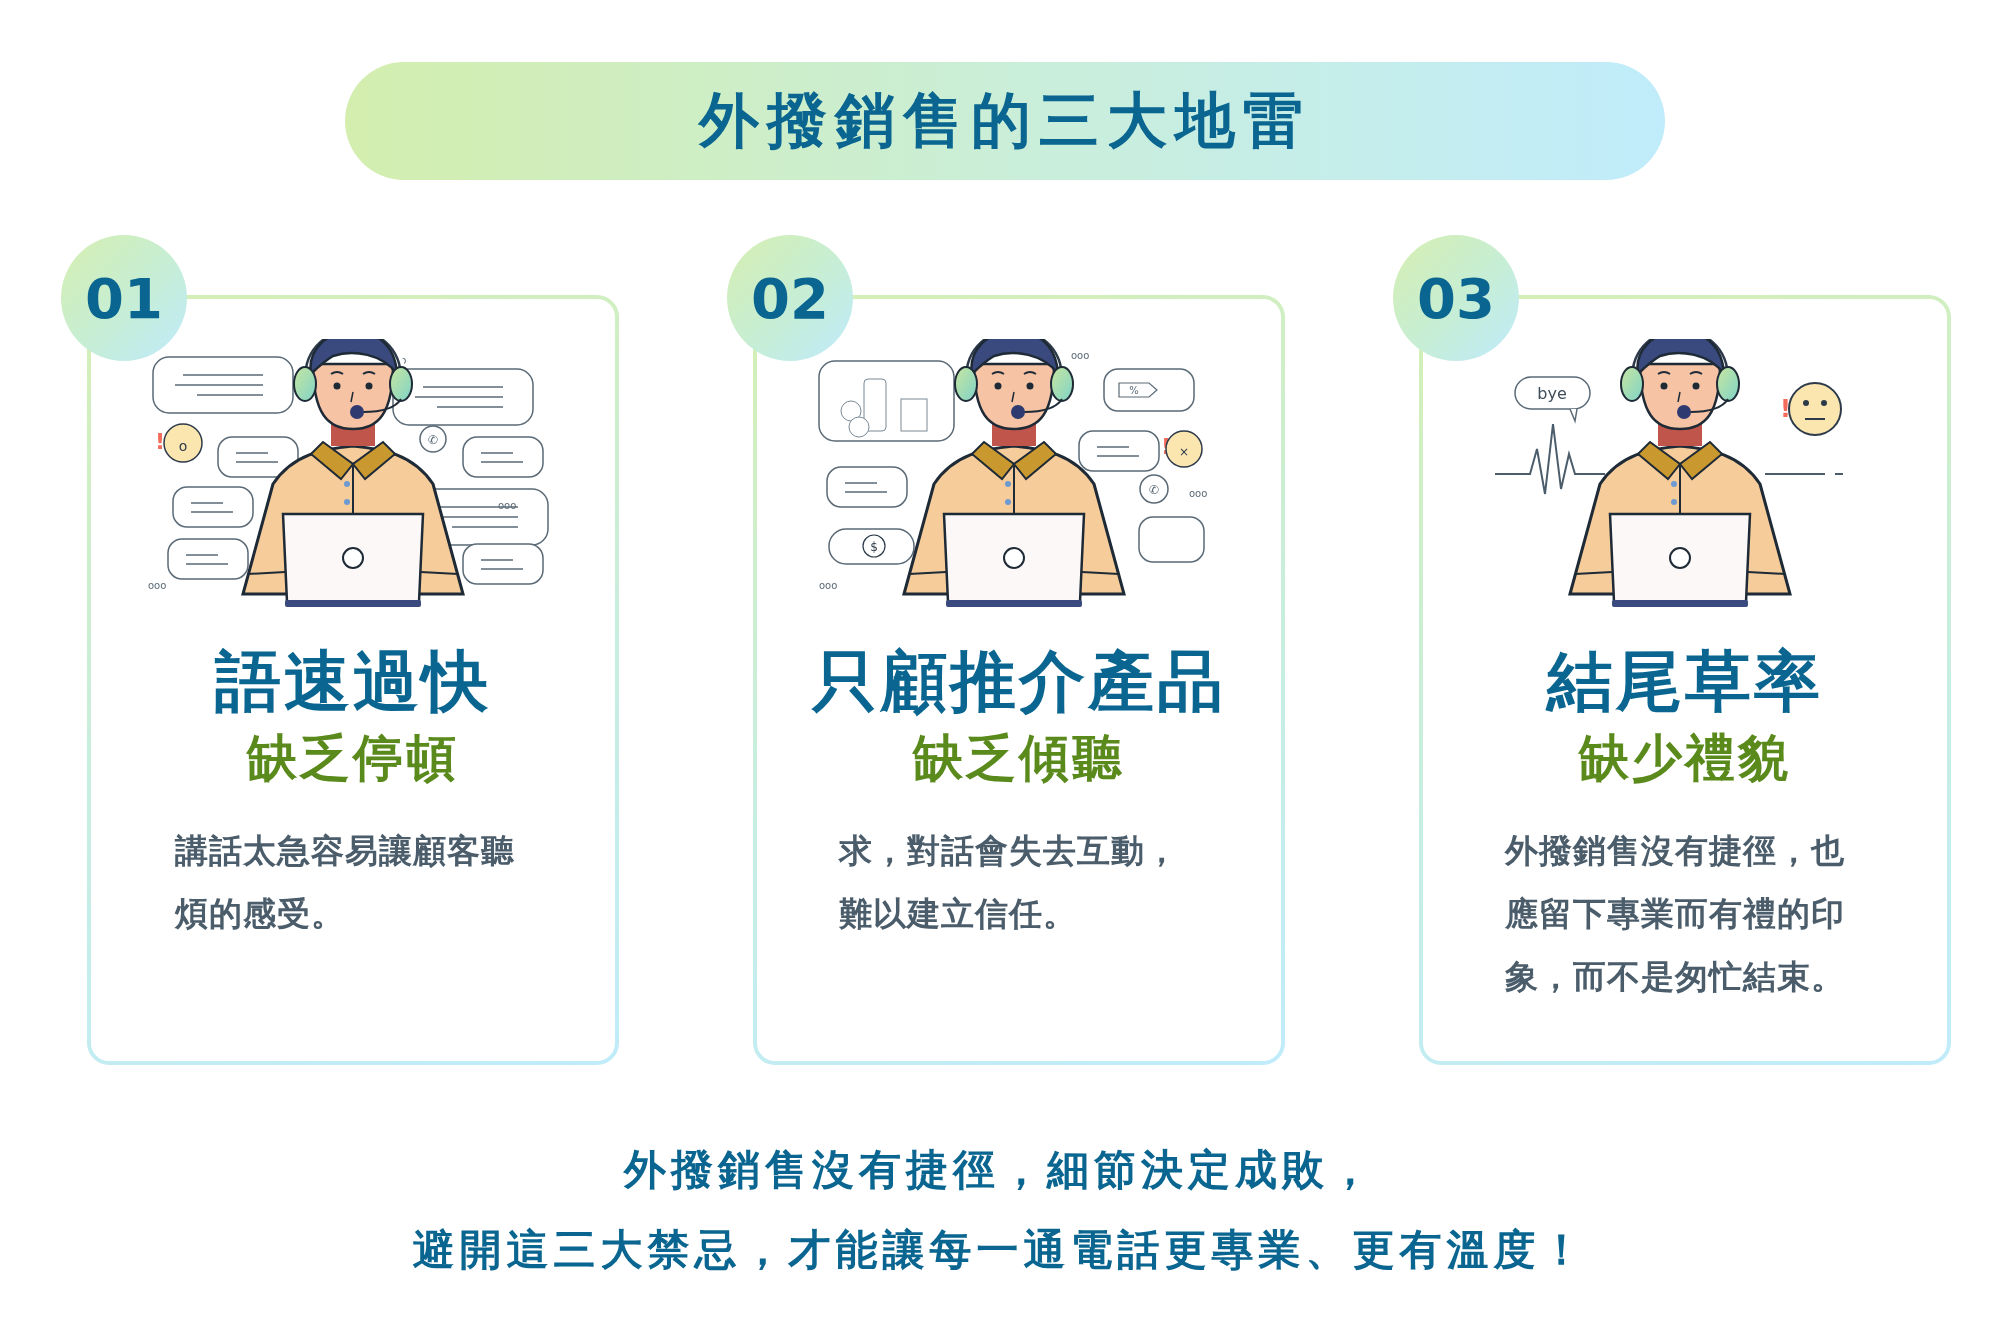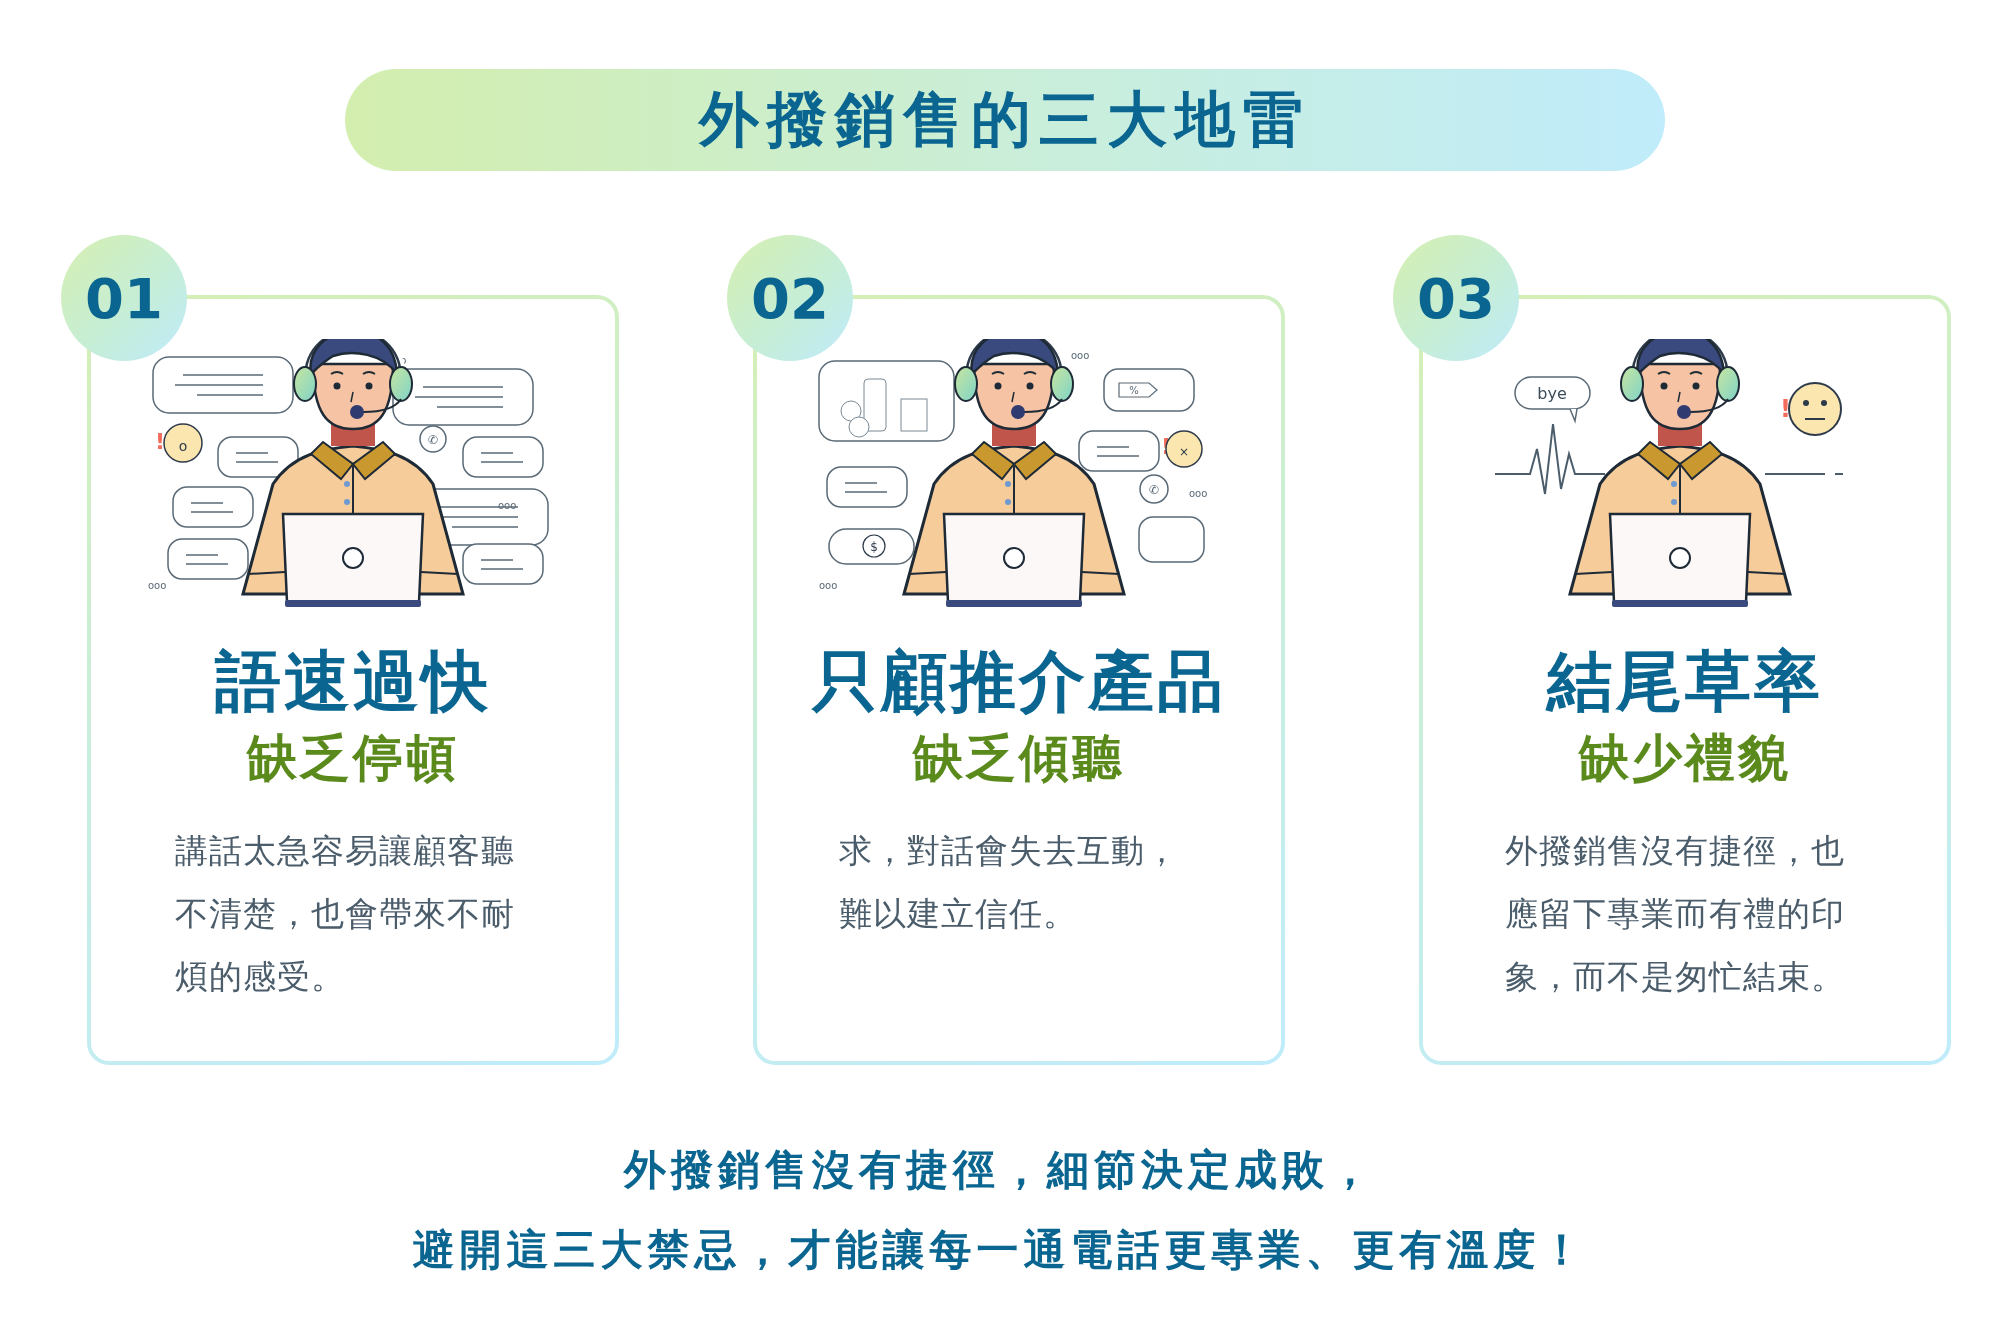--- a/index.html
+++ b/index.html
@@ -1,20 +1,20 @@
 <!DOCTYPE html>
 <html><head>
 <meta charset="utf-8">
 <style>
   html, body { margin:0; padding:0; background:#ffffff; }
   body { width:2000px; height:1339px; position:relative; overflow:hidden;
          font-family:"DejaVu Sans", "Liberation Sans", sans-serif; }
 
   .title-pill {
-    position:absolute; left:345px; top:69px; width:1320px; height:102px;
+    position:absolute; left:345px; top:62px; width:1320px; height:118px;
     border-radius:59px;
     background:linear-gradient(90deg,#d3eeae 0%,#c9eedc 55%,#c0ecfb 100%);
     display:flex; align-items:center; justify-content:center;
   }
   .title-pill h1 {
     margin:0; font-size:60px; font-weight:bold; color:#0a6690; letter-spacing:8px;
   }
 
   .card {
     position:absolute; top:295px; width:532px; height:770px;
@@ -31,21 +31,21 @@
   }
   .badge span { font-size:56px; font-weight:bold; color:#0a6690; font-family:"DejaVu Sans", sans-serif; }
 
   .illus { position:absolute; left:50%; top:40px; transform:translateX(-50%); width:420px; height:270px; }
 
   .heading { position:absolute; left:0; right:0; top:345px; text-align:center; }
   .heading .h-blue { font-size:66px; font-weight:bold; color:#0a6690; line-height:76px; letter-spacing:3px; }
   .heading .h-green { font-size:50px; font-weight:bold; color:#5a8a1c; line-height:76px; letter-spacing:3px; }
 
   .desc { position:absolute; left:86px; right:60px; top:520px;
-          font-size:33px; color:#4b5d6b; line-height:63px; letter-spacing:1px; }
+          font-size:33px; color:#4b5d6b; line-height:63px; letter-spacing:1px;font-weight:bold; }
   .card:nth-of-type(3) .desc, .card.c2 .desc, .card.c3 .desc { left:84px; }
 
   .footer { position:absolute; left:0; right:0; top:1130px; text-align:center; }
   .footer div { font-size:42px; font-weight:bold; color:#0a6690; letter-spacing:5px; line-height:80px; }
 </style>
 </head>
 <body>
 
 <svg width="0" height="0" style="position:absolute">
   <defs>
@@ -134,21 +134,20 @@
       <g transform="translate(210,135)">
           <use href="#agent"></use>
         </g>
     </svg>
     <div class="heading">
       <div class="h-blue">語速過快</div>
       <div class="h-green">缺乏停頓</div>
     </div>
     <div class="desc">
       <div>講話太急容易讓顧客聽</div>
-      <div>不清楚，也會帶來不耐</div>
       <div>煩的感受。</div>
     </div>
   </div>
 </div>
 
 <div class="badge" style="left:727px;">
   <span>02</span>
 </div>
 <div class="card c2" style="left:753px;">
   <div class="card-inner">

